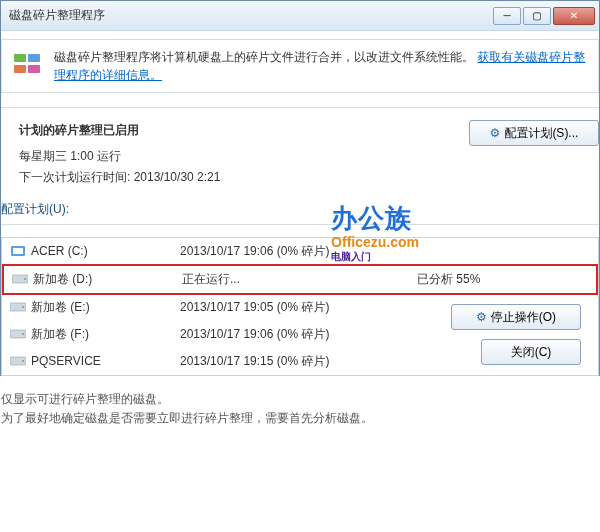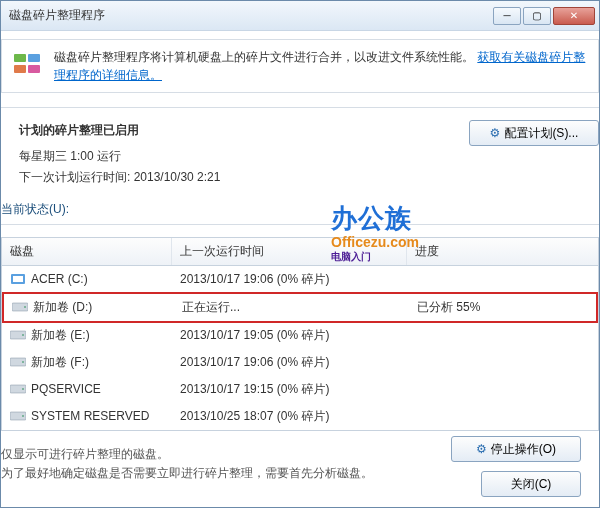--- a/index.html
+++ b/index.html
@@ -1,17 +1,17 @@
 <!DOCTYPE html>
 <html><head>
 <meta charset="utf-8">
 <style>
 * { margin:0; padding:0; box-sizing:border-box; }
 body { font-family:"Microsoft YaHei","Segoe UI",Tahoma,sans-serif; font-size:12px; background:#fff; width:600px; height:532px; overflow:hidden; }
-.window { width:600px; height:508px; background:#fff; border:1px solid #6b8aaa; position:relative; }
+.window { width:600px; height:376px; background:#fff; border:1px solid #6b8aaa; position:relative; }
 .titlebar { height:30px; background:linear-gradient(#f2f7fc,#dbe7f4); border-bottom:1px solid #c8d6e5; display:flex; align-items:center; padding:0 4px 0 8px; }
 .titlebar .title { flex:1; color:#333; font-size:12px; }
 .win-btns { display:flex; gap:2px; }
 .win-btn { width:28px; height:18px; border:1px solid #8aa4c0; border-radius:2px; display:flex; align-items:center; justify-content:center; font-size:10px; background:linear-gradient(#f5f9fd,#d9e6f3); cursor:default; }
 .win-btn.close { background:linear-gradient(#e8a29a,#c95b4e); border-color:#a04438; color:#fff; width:42px; }
 .content { padding:8px 0; }
 .info-box { border:1px solid #d6dde5; padding:8px 10px; display:flex; gap:10px; margin-bottom:14px; background:#fff; }
 .info-icon { width:32px; height:32px; flex-shrink:0; display:flex; align-items:center; justify-content:center; }
 .info-icon svg { width:32px; height:32px; }
 .info-text { color:#333; line-height:1.5; }
@@ -83,29 +83,24 @@
         <div class="heading">计划的碎片整理已启用</div>
         <div>每星期三  1:00 运行</div>
         <div>下一次计划运行时间: 2013/10/30 2:21</div>
       </div>
       <button class="btn">
         <span class="gear">⚙</span>
         <span>配置计划(S)...</span>
       </button>
     </div>
 
-    <div class="section-label">当前状态(U):</div>
+    <div class="section-label">配置计划(U):</div>
     <hr class="divider">
 
     <div class="table">
-      <div class="thead">
-        <div class="th col-disk">磁盘</div>
-        <div class="th col-last">上一次运行时间</div>
-        <div class="th col-prog">进度</div>
-      </div>
       <div class="tbody" id="tbody">
           <div class="tr">
             <div class="td col-disk">
               <span class="acer-icon">
                 <svg viewBox="0 0 16 16">
                   <rect x="1" y="3" width="14" height="10" rx="1" fill="#5aa0e0"></rect>
                   <rect x="3" y="5" width="10" height="6" fill="#fff"></rect>
                 </svg>
               </span>
               <span>ACER (C:)</span>
@@ -150,31 +145,20 @@
             <div class="td col-disk">
               <span class="drive-icon"><svg viewBox="0 0 16 12">
                   <rect x="0" y="2" width="16" height="8" rx="1" fill="#d0d8e0" stroke="#8090a0" stroke-width="0.5"></rect>
                   <circle cx="13" cy="6" r="1" fill="#6a8"></circle>
                 </svg></span>
               <span>PQSERVICE</span>
             </div>
             <div class="td col-last">2013/10/17 19:15 (0% 碎片)</div>
             <div class="td col-prog"></div>
           </div>
-          <div class="tr">
-            <div class="td col-disk">
-              <span class="drive-icon"><svg viewBox="0 0 16 12">
-                  <rect x="0" y="2" width="16" height="8" rx="1" fill="#d0d8e0" stroke="#8090a0" stroke-width="0.5"></rect>
-                  <circle cx="13" cy="6" r="1" fill="#6a8"></circle>
-                </svg></span>
-              <span>SYSTEM RESERVED</span>
-            </div>
-            <div class="td col-last">2013/10/25 18:07 (0% 碎片)</div>
-            <div class="td col-prog"></div>
-          </div>
         </div>
     </div>
 
     <div class="note">
       <div>仅显示可进行碎片整理的磁盘。</div>
       <div>为了最好地确定磁盘是否需要立即进行碎片整理，需要首先分析磁盘。</div>
     </div>
 
   </div>
 

